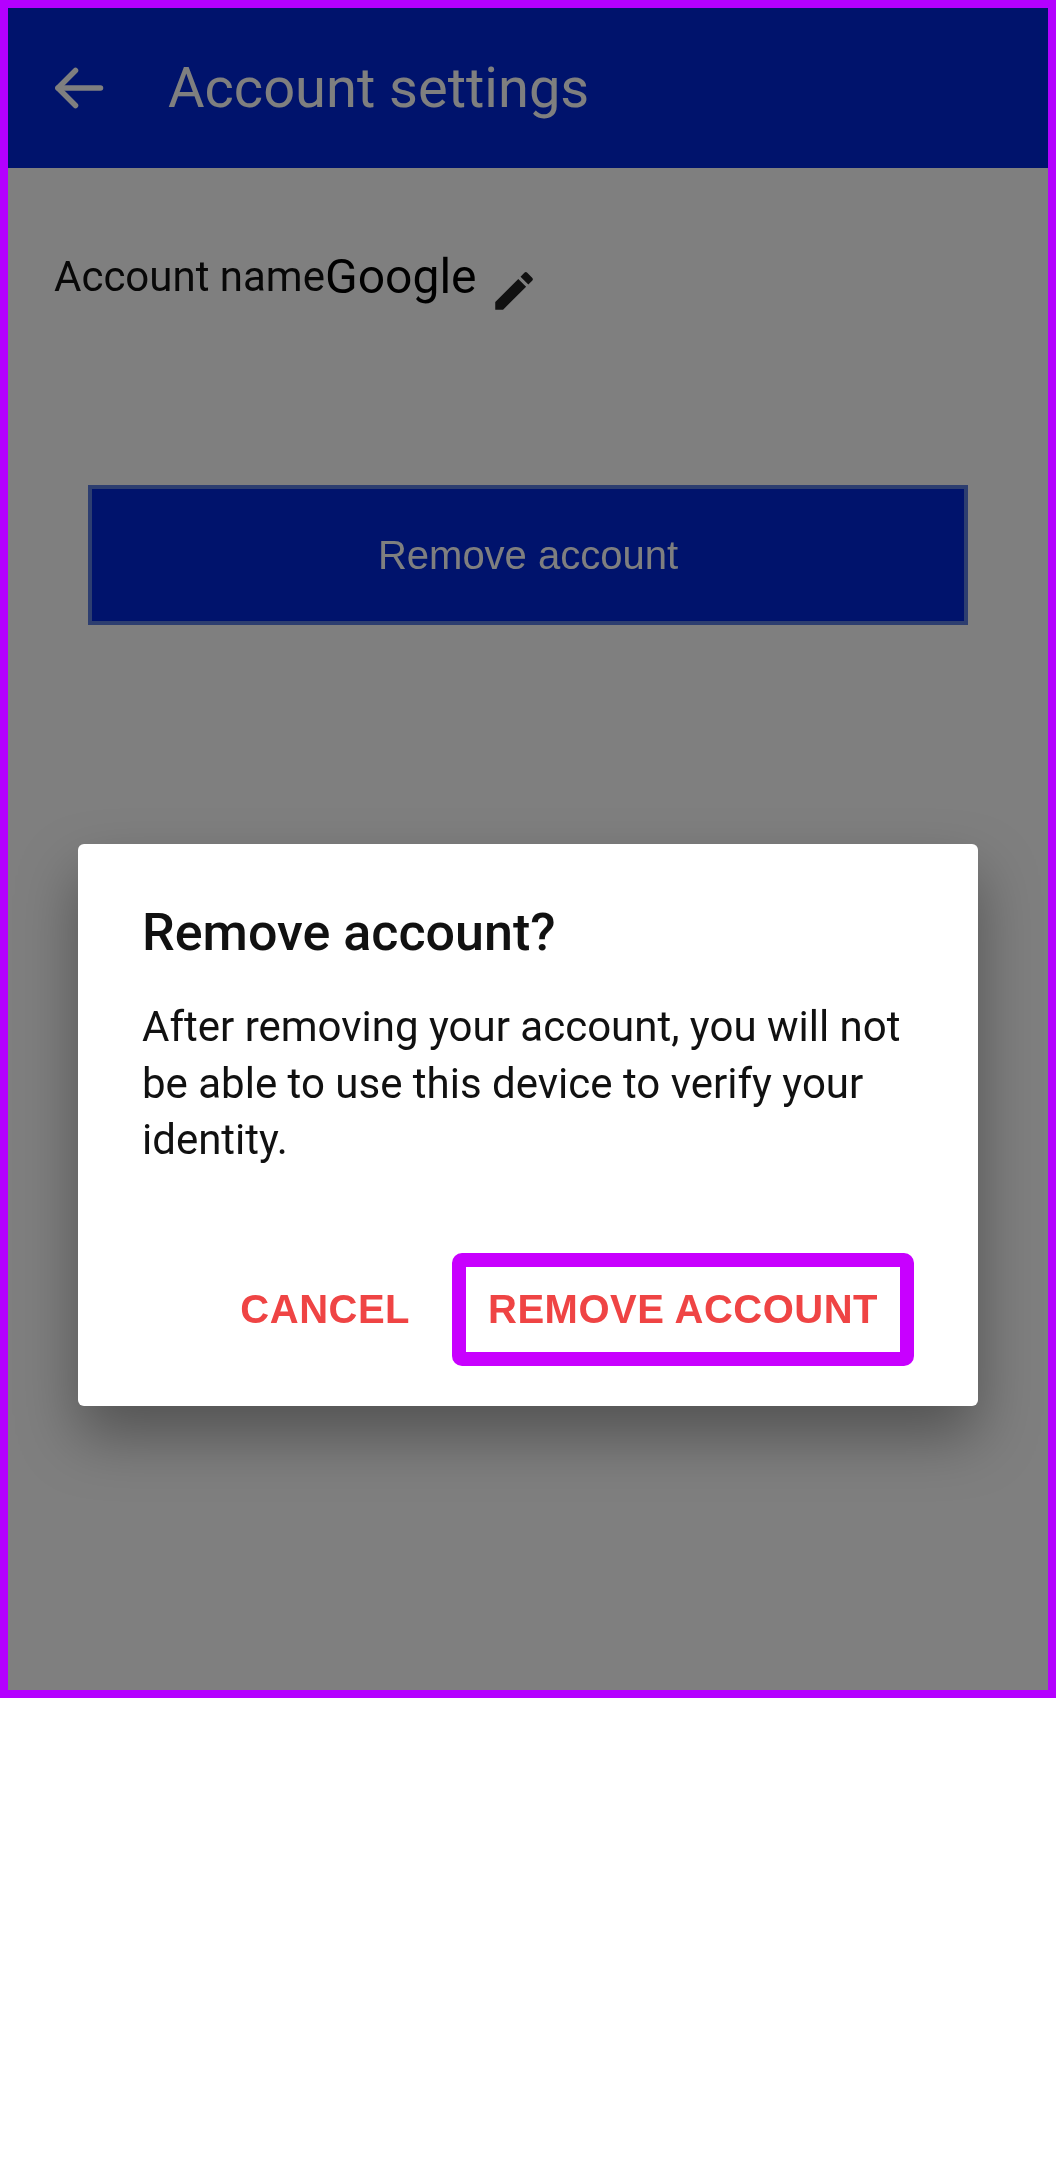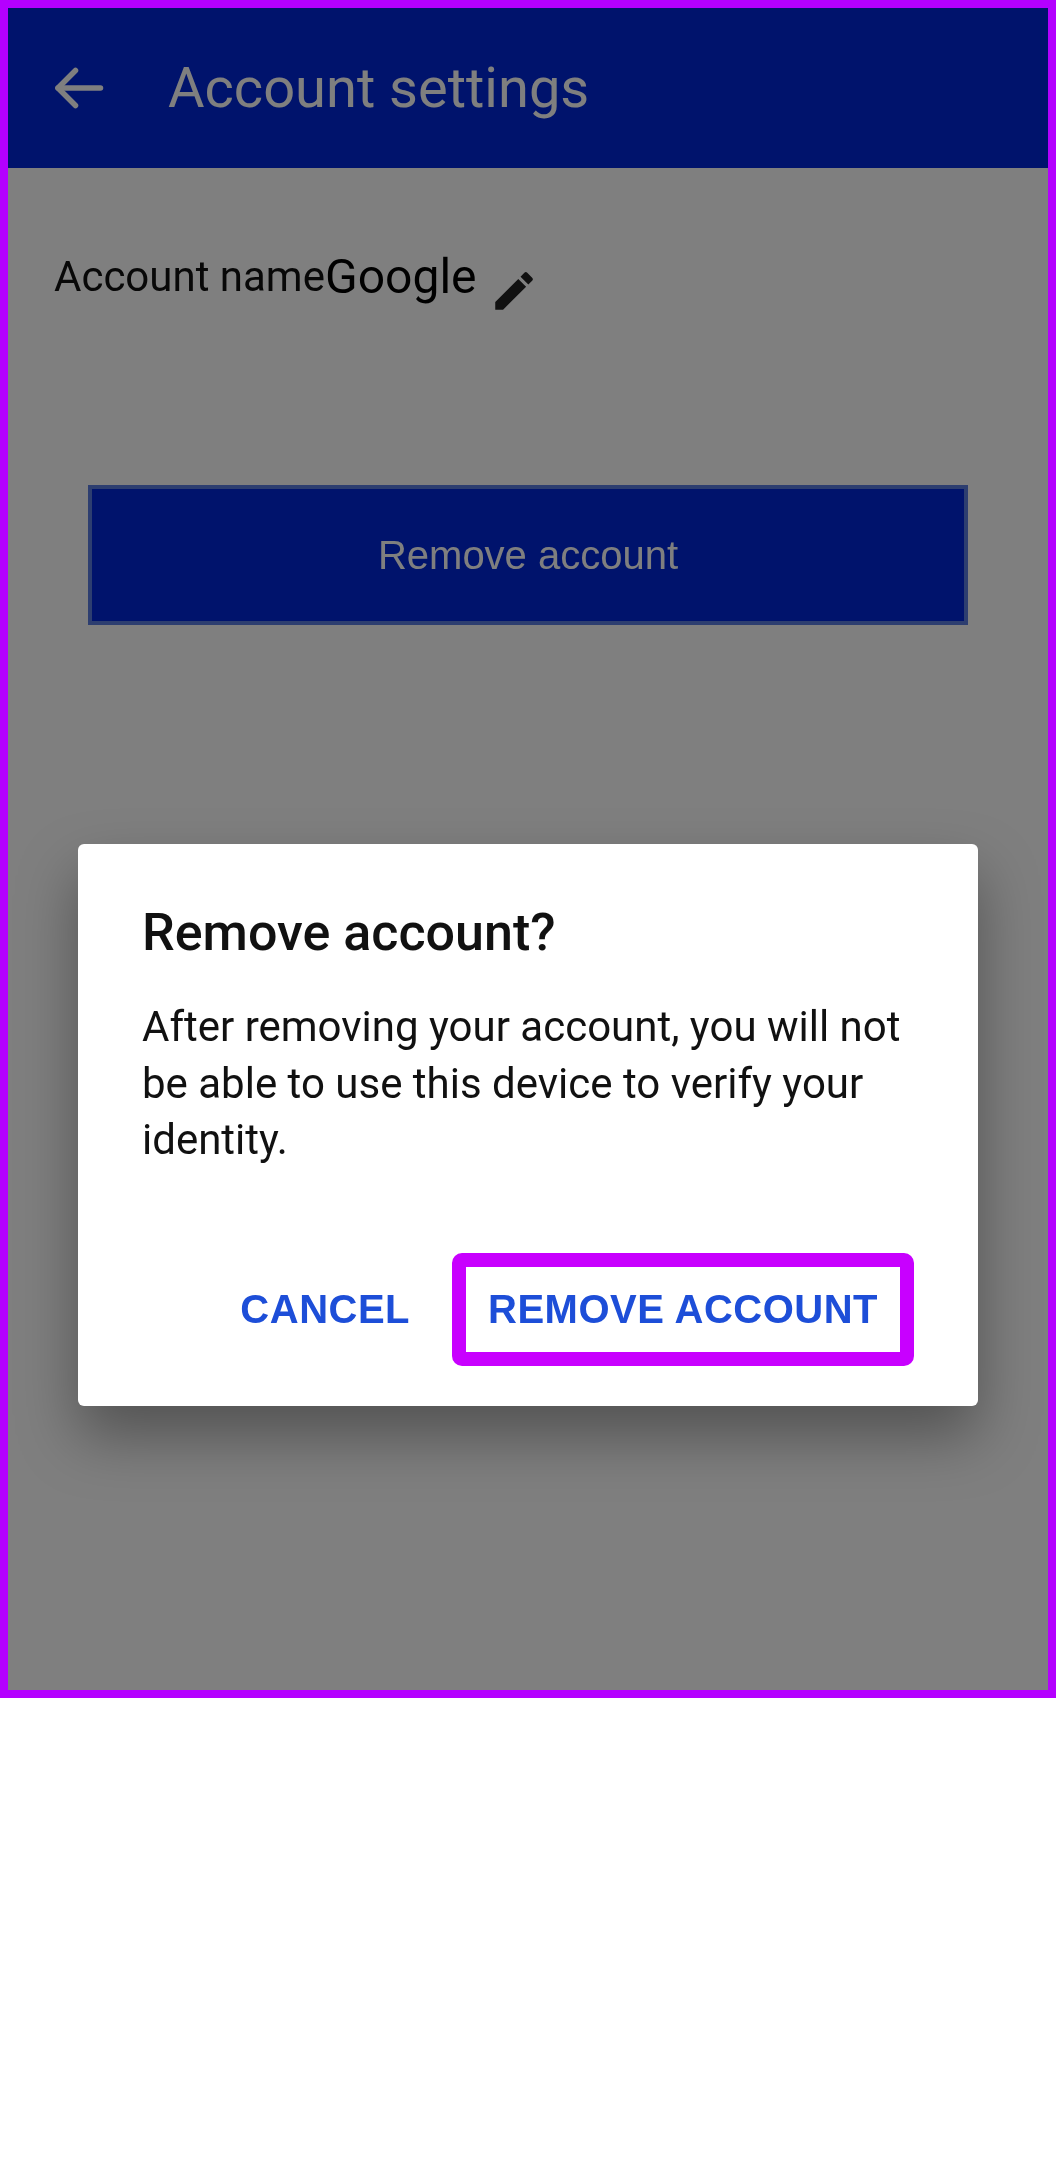--- a/index.html
+++ b/index.html
@@ -58,21 +58,21 @@
     box-shadow: 0 30px 60px rgba(0,0,0,0.35);
     padding: 58px 64px 40px 64px;
   }
   .dialog-title { font-size: 52px; font-weight: 500; color: #111; margin-bottom: 36px; }
   .dialog-body  { font-size: 42px; line-height: 1.35; color: #111; margin-bottom: 84px; }
   .dialog-actions {
     display: flex; justify-content: flex-end; align-items: center; gap: 18px;
   }
   .txt-btn {
     background: none; border: none;
-    color: #1d4ed8;
+    color: #ef4444;
     font-size: 40px; font-weight: 700;
     letter-spacing: 0.5px;
     padding: 24px 24px;
     cursor: pointer;
   }
   .highlight-ring {
     border: 14px solid #c800ff;
     border-radius: 10px;
     padding: 0;
   }

